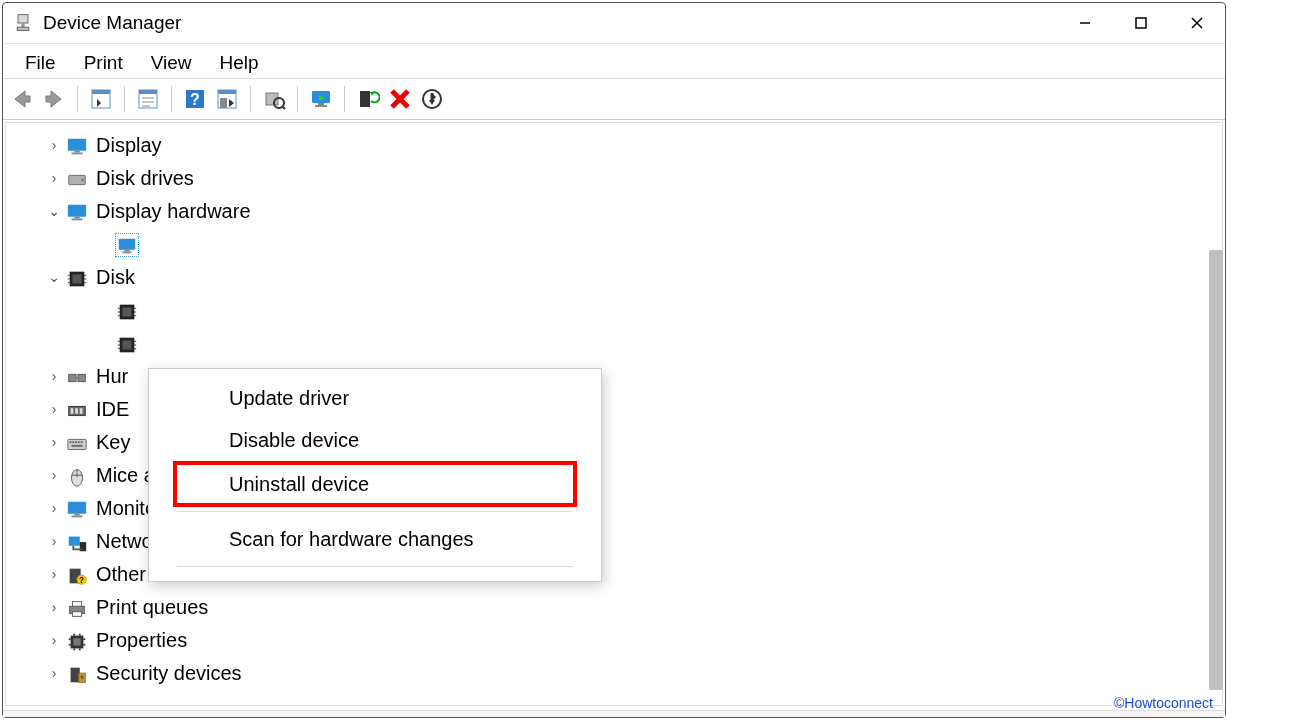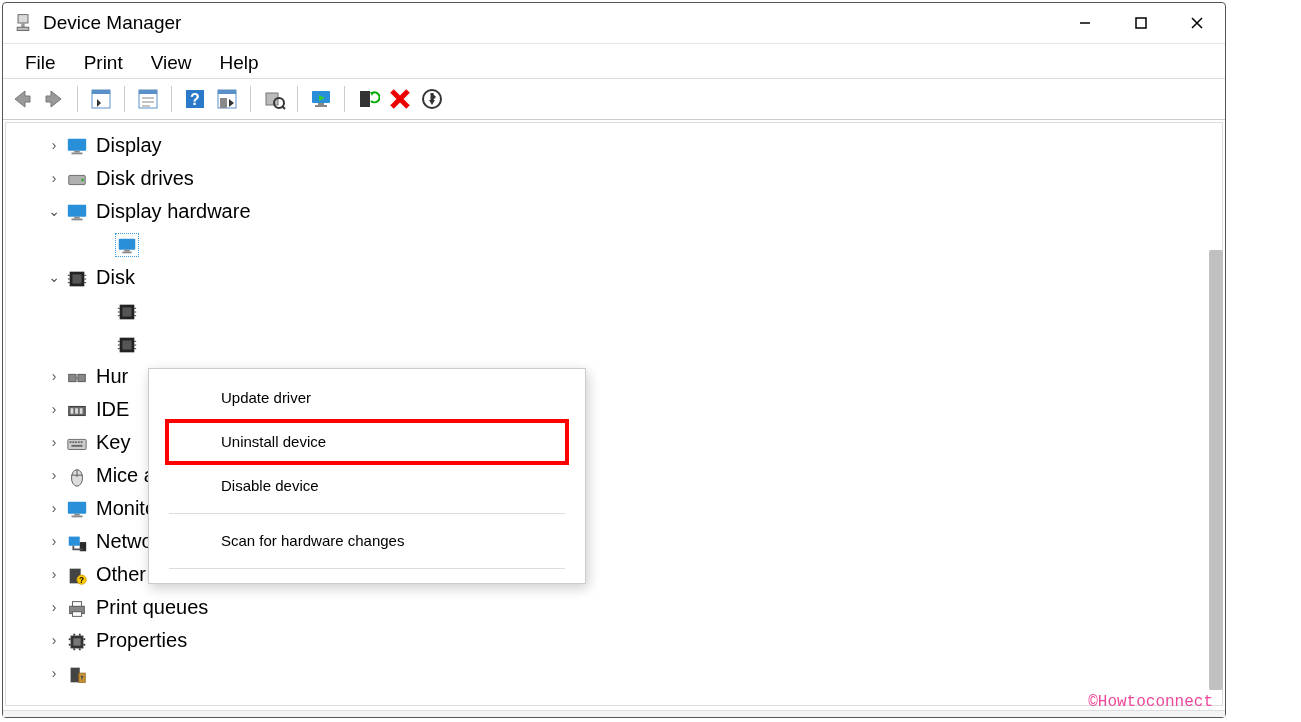--- a/index.html
+++ b/index.html
@@ -139,22 +139,22 @@
   }
   
   .context-menu {
     position: absolute;
     left: 145px;
     top: 248px;
     width: 420px;
     background: #fff;
     border: 1px solid #ccc;
     box-shadow: 2px 4px 12px rgba(0,0,0,0.2);
-    padding: 8px 8px;
-    font-size: 15px;
+    padding: 8px 16px;
+    font-size: 20px;
     z-index: 50;
   }
   .context-menu .menu-item {
     padding: 8px 0 8px 64px;
     line-height: 26px;
   }
   .context-menu .menu-sep {
     height: 1px;
     background: #ddd;
     margin: 6px 12px;
@@ -164,23 +164,23 @@
     outline: 4px solid #ff0000;
     outline-offset: -2px;
     margin: 2px 10px 2px 10px;
     padding-left: 54px;
   }
   
   .watermark {
     position: absolute;
     right: 12px;
     bottom: 6px;
-    font-size: 16px;
-    color: #ec4899;
-    font-family: Liberation Mono, monospace;
+    font-size: 14px;
+    color: #1d4ed8;
+    font-family: Liberation Sans, sans-serif;
     pointer-events: none;
   }
   .statusbar {
     height: 6px;
     background: #f4f4f4;
     border-top: 1px solid #ddd;
   }
 </style>
 </head>
 <body>
@@ -481,28 +481,29 @@
           <span>Properties</span>
         </div>
         <div class="tree-row indent-1">
           <span class="expander">›</span>
           <span class="dev-icon"><svg viewBox="0 0 24 24">
               <rect x="5" y="4" width="10" height="16" fill="#444"></rect>
               <rect x="14" y="10" width="7" height="10" fill="#c93" stroke="#962"></rect>
               <circle cx="17.5" cy="14" r="1.5" fill="#555"></circle>
               <rect x="17" y="14" width="1" height="4" fill="#555"></rect>
             </svg></span>
+          <span>Security devices</span>
         </div>
       </div>
     <div class="scroll-thumb"></div>
 
     <div class="context-menu" id="context-menu">
         <div class="menu-item">Update driver</div>
+        <div class="menu-item">Disable device</div>
         <div class="menu-item highlight">Uninstall device</div>
-        <div class="menu-item">Disable device</div>
         <div class="menu-sep"></div>
         <div class="menu-item">Scan for hardware changes</div>
         <div class="menu-sep"></div>
       </div>
 
   </div>
 
   <div class="statusbar"></div>
 
   <div class="watermark">©Howtoconnect</div>

